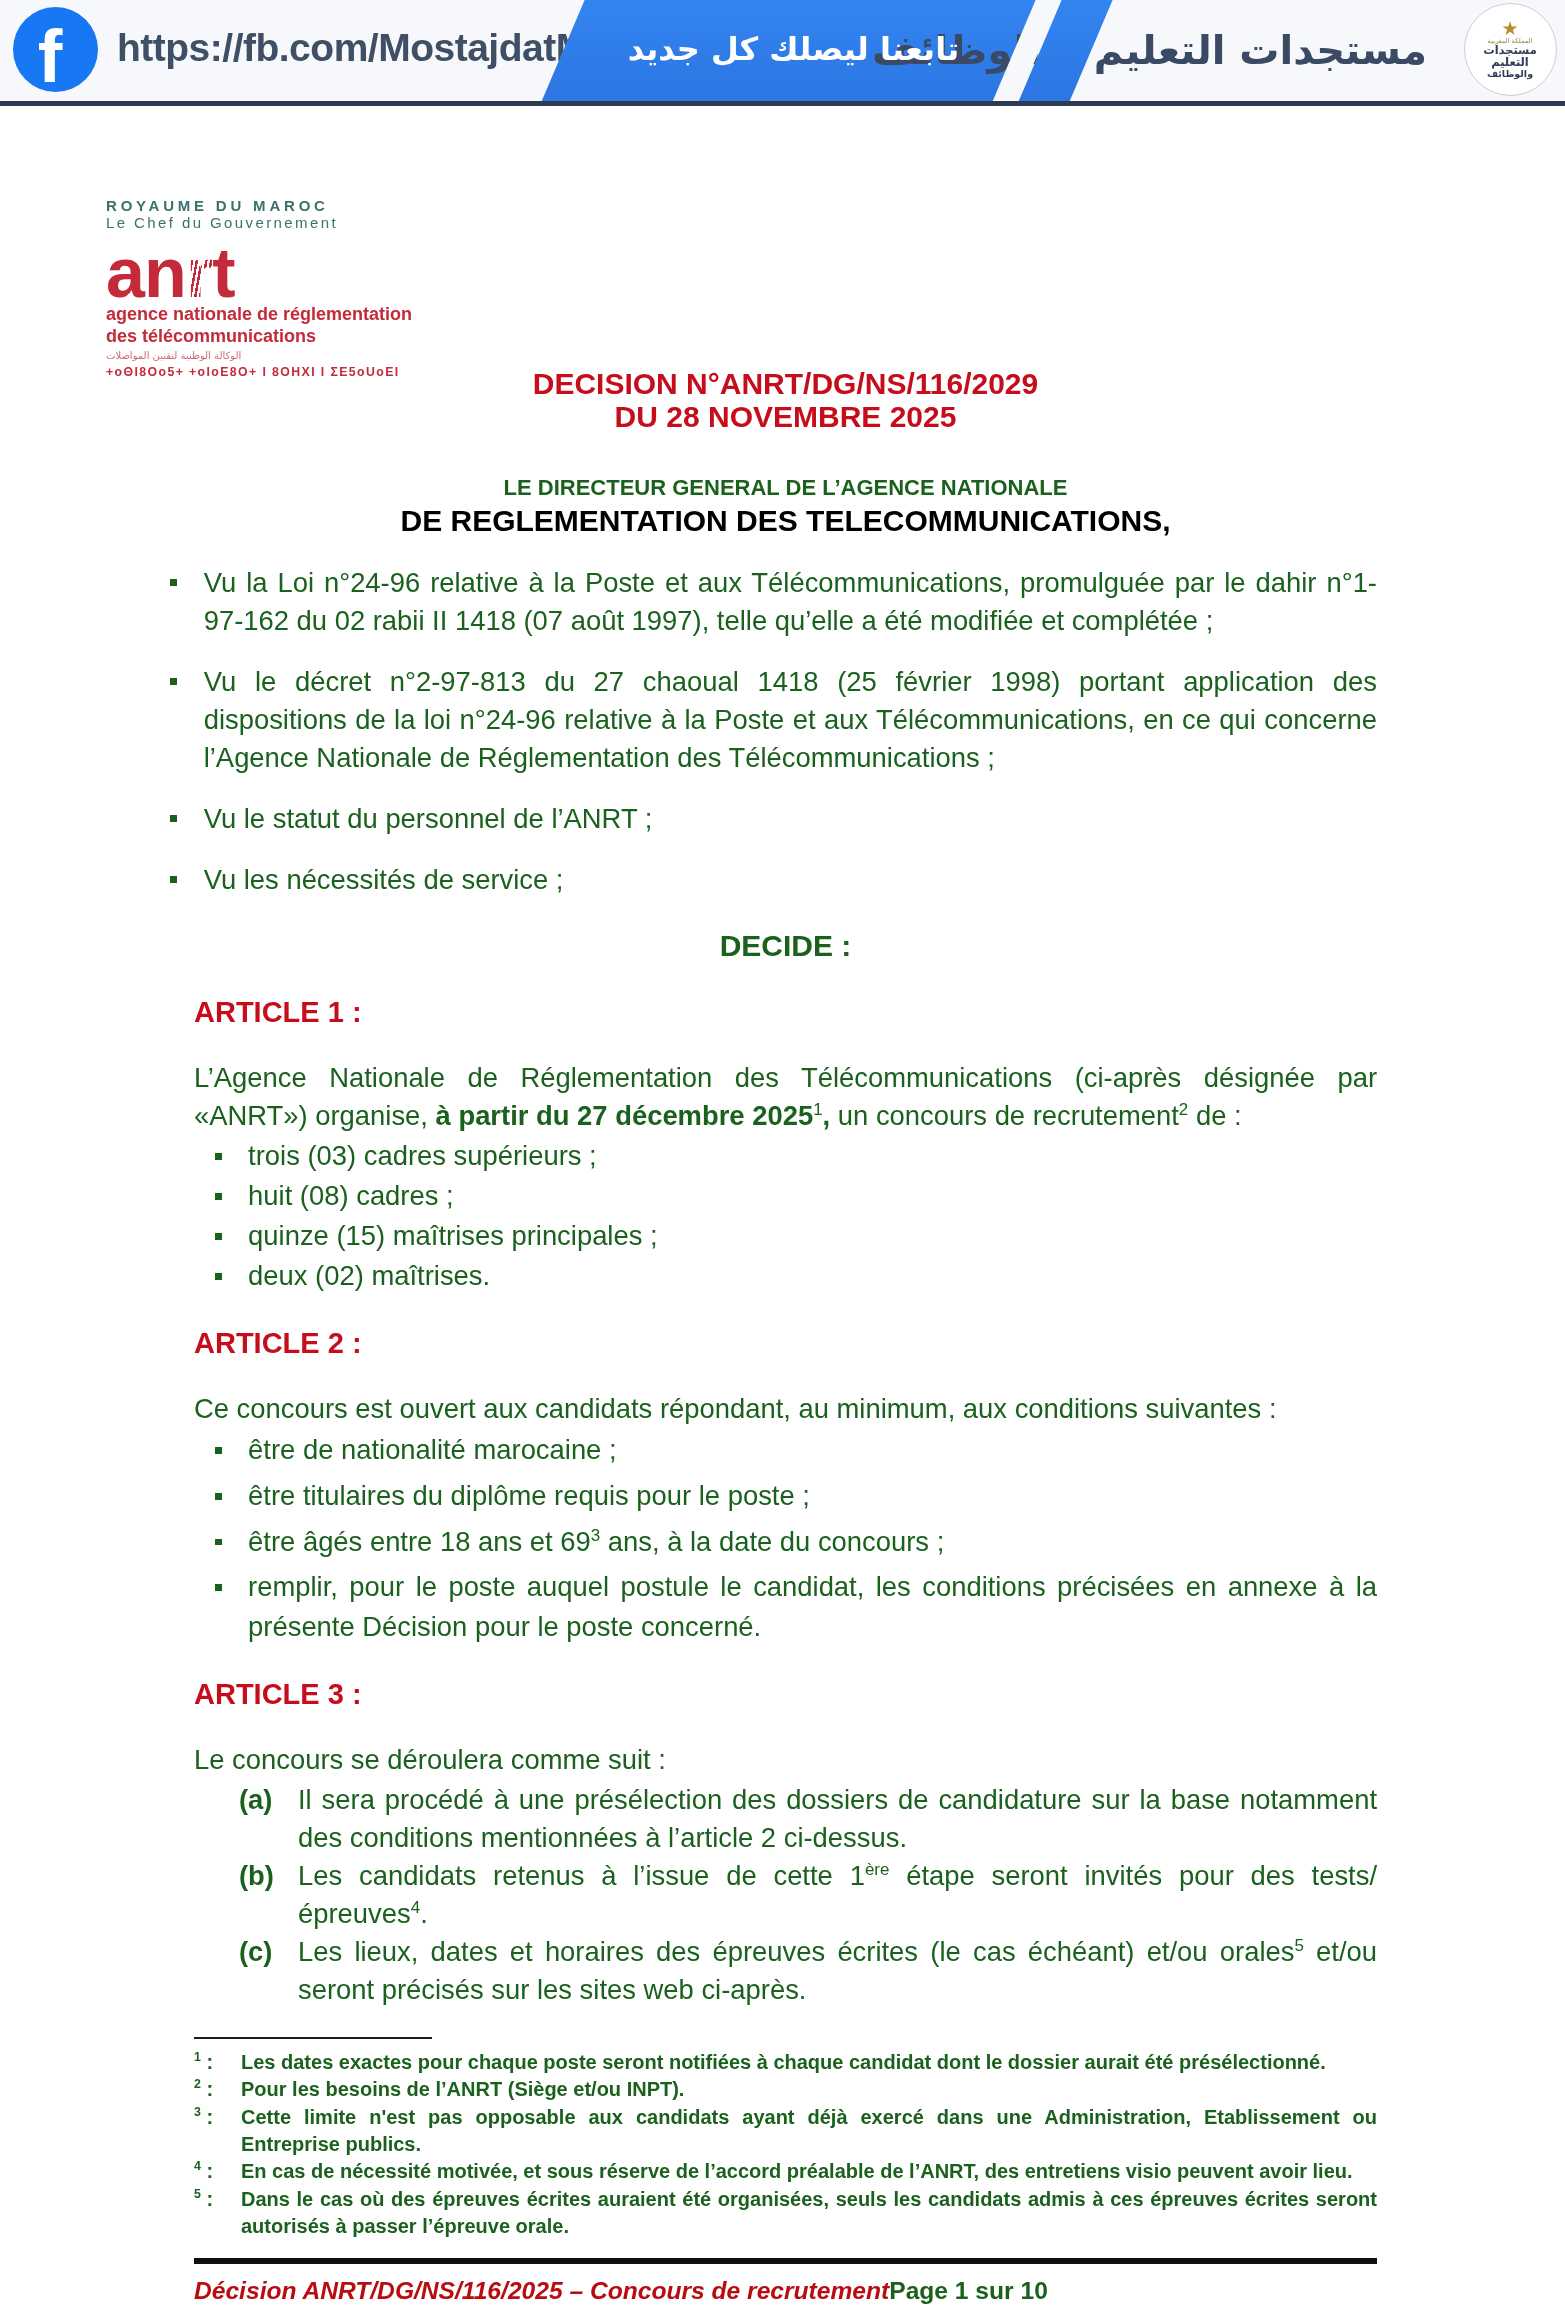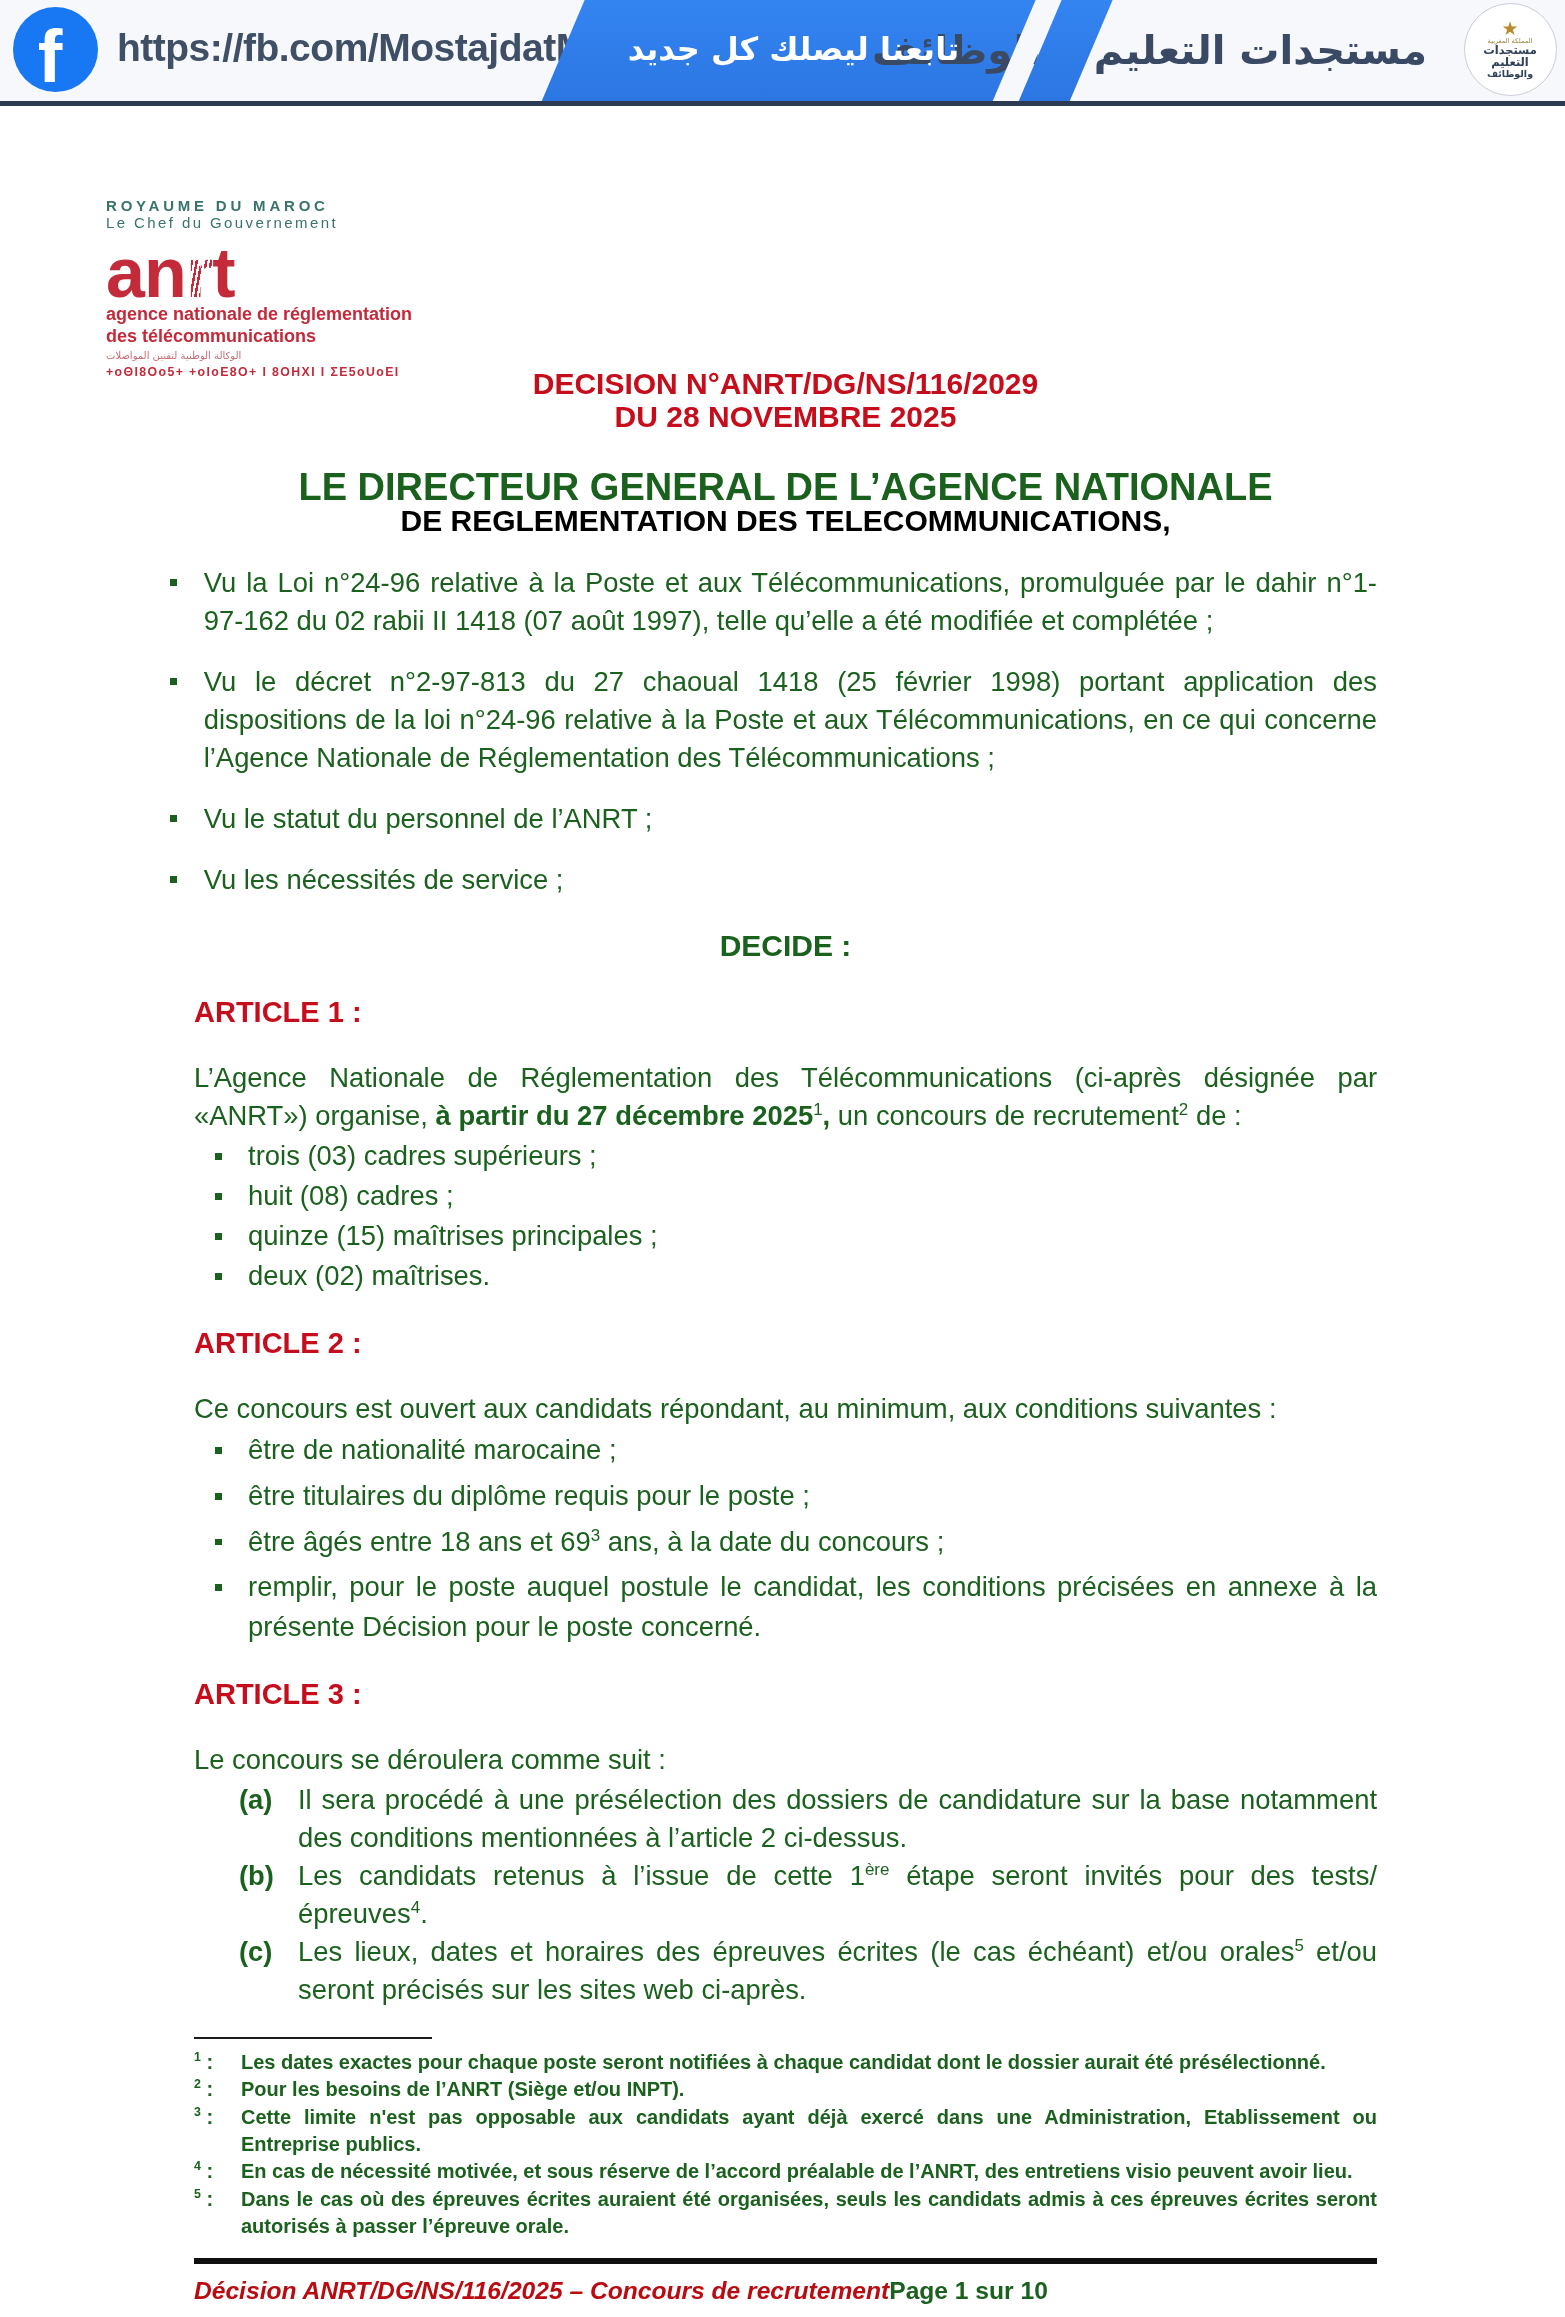--- a/index.html
+++ b/index.html
@@ -51,21 +51,21 @@
   }
   .anrt-s { color:#c32a3a; font-weight:bold; font-size:18px; line-height:22px; }
   .anrt-ar { color:#c96b75; font-size:10px; margin-top:2.8px; font-family:"DejaVu Sans",sans-serif; }
   .anrt-tif { color:#c32a3a; font-size:12.3px; letter-spacing:1.4px; margin-top:4.7px; font-weight:bold; }
 
   
   .content { position:absolute; left:194px; top:367px; width:1183px;
              color:#1b611e; font-size:27.4px; line-height:38px; }
   sup { font-size:62%; line-height:0; vertical-align:super; }
   .doc-title { text-align:center; color:#c60d1b; font-weight:bold; font-size:30px; line-height:33px; }
-  .doc-sub   { text-align:center; font-weight:bold; font-size:38px; line-height:33px;
+  .doc-sub   { text-align:center; font-weight:bold; font-size:22px; line-height:33px;
                margin-top:38px; color:#1b611e; }
   .vulist { margin-top:26.5px; margin-left:-32px; }
   .vu { display:flex; margin-bottom:23px;justify-content:space-between; }
   .vu-text { flex:1; text-align:justify; }
   .sq { flex:0 0 auto; width:7.6px; height:7.6px; background:#1b611e; display:inline-block; }
   .vu .sq { margin:15px 26.5px 0 7.6px; }
   .decide { text-align:center; font-weight:bold; font-size:30px; margin-top:28px; }
   .art-h { color:#c60d1b; font-weight:bold; font-size:29px; margin-top:28px; }
   .para { margin-top:28px; text-align:justify; }
   .sublist { margin-top:1.9px; margin-left:21px; }

